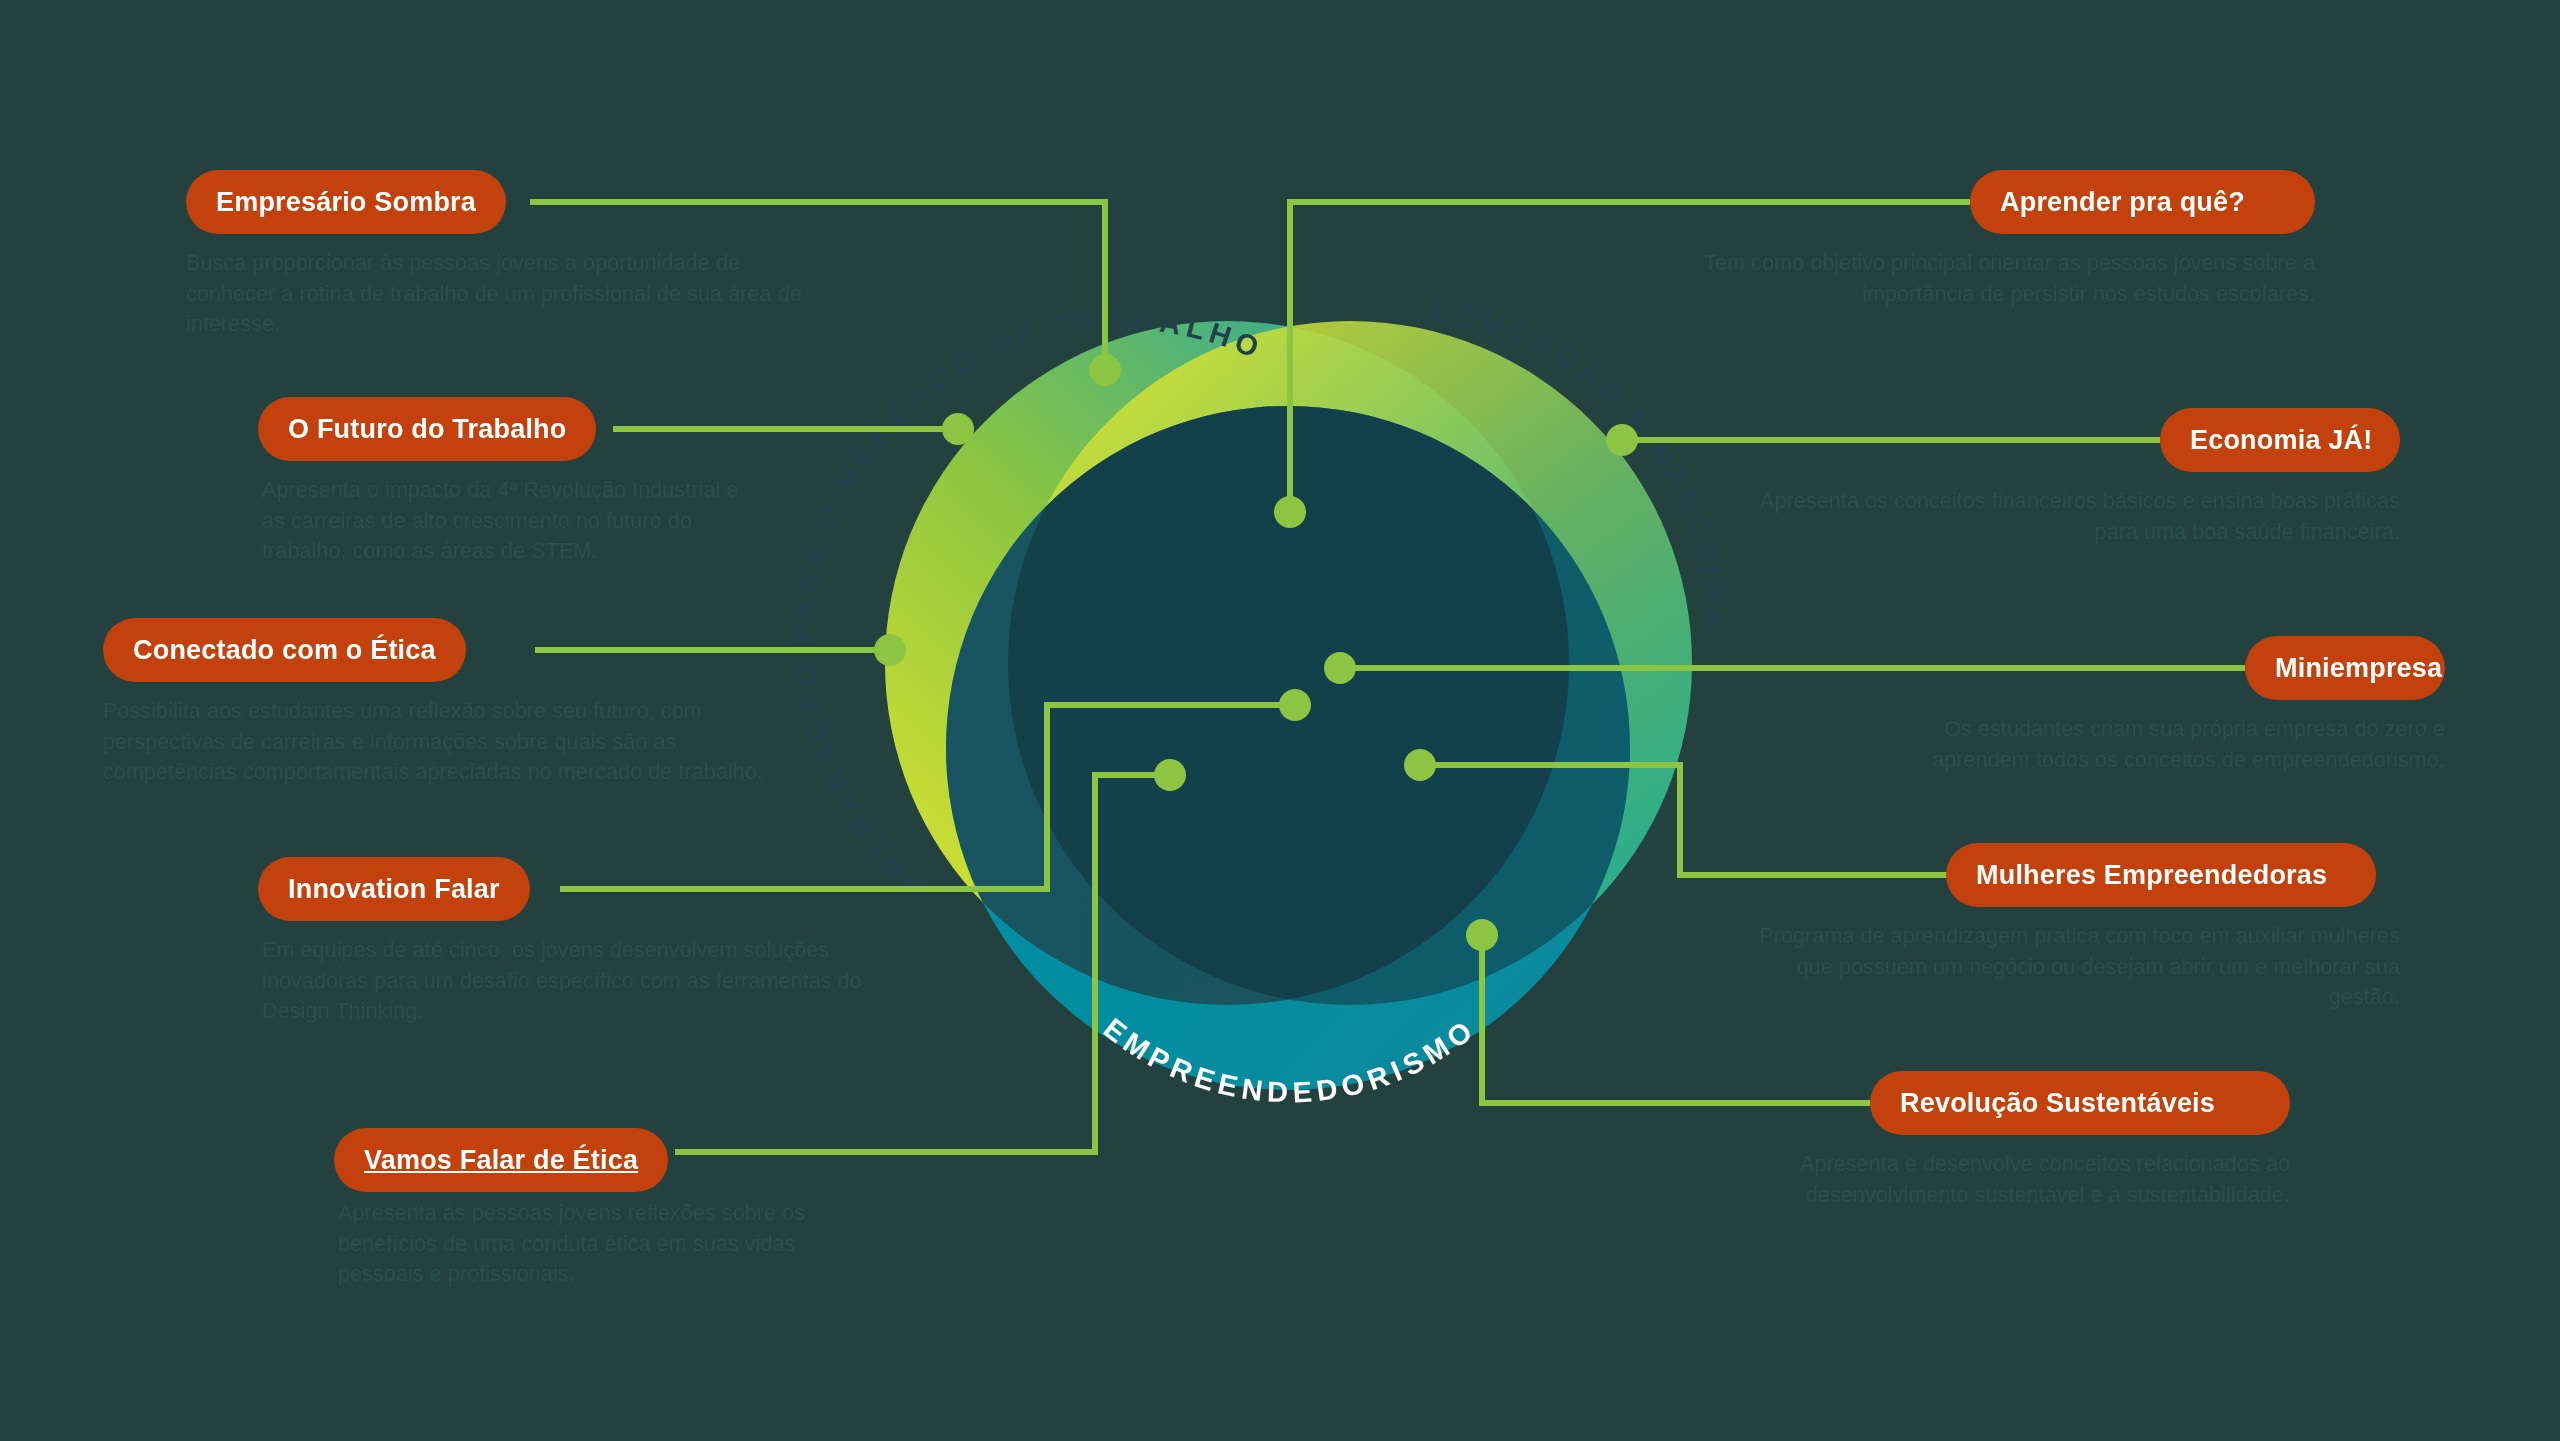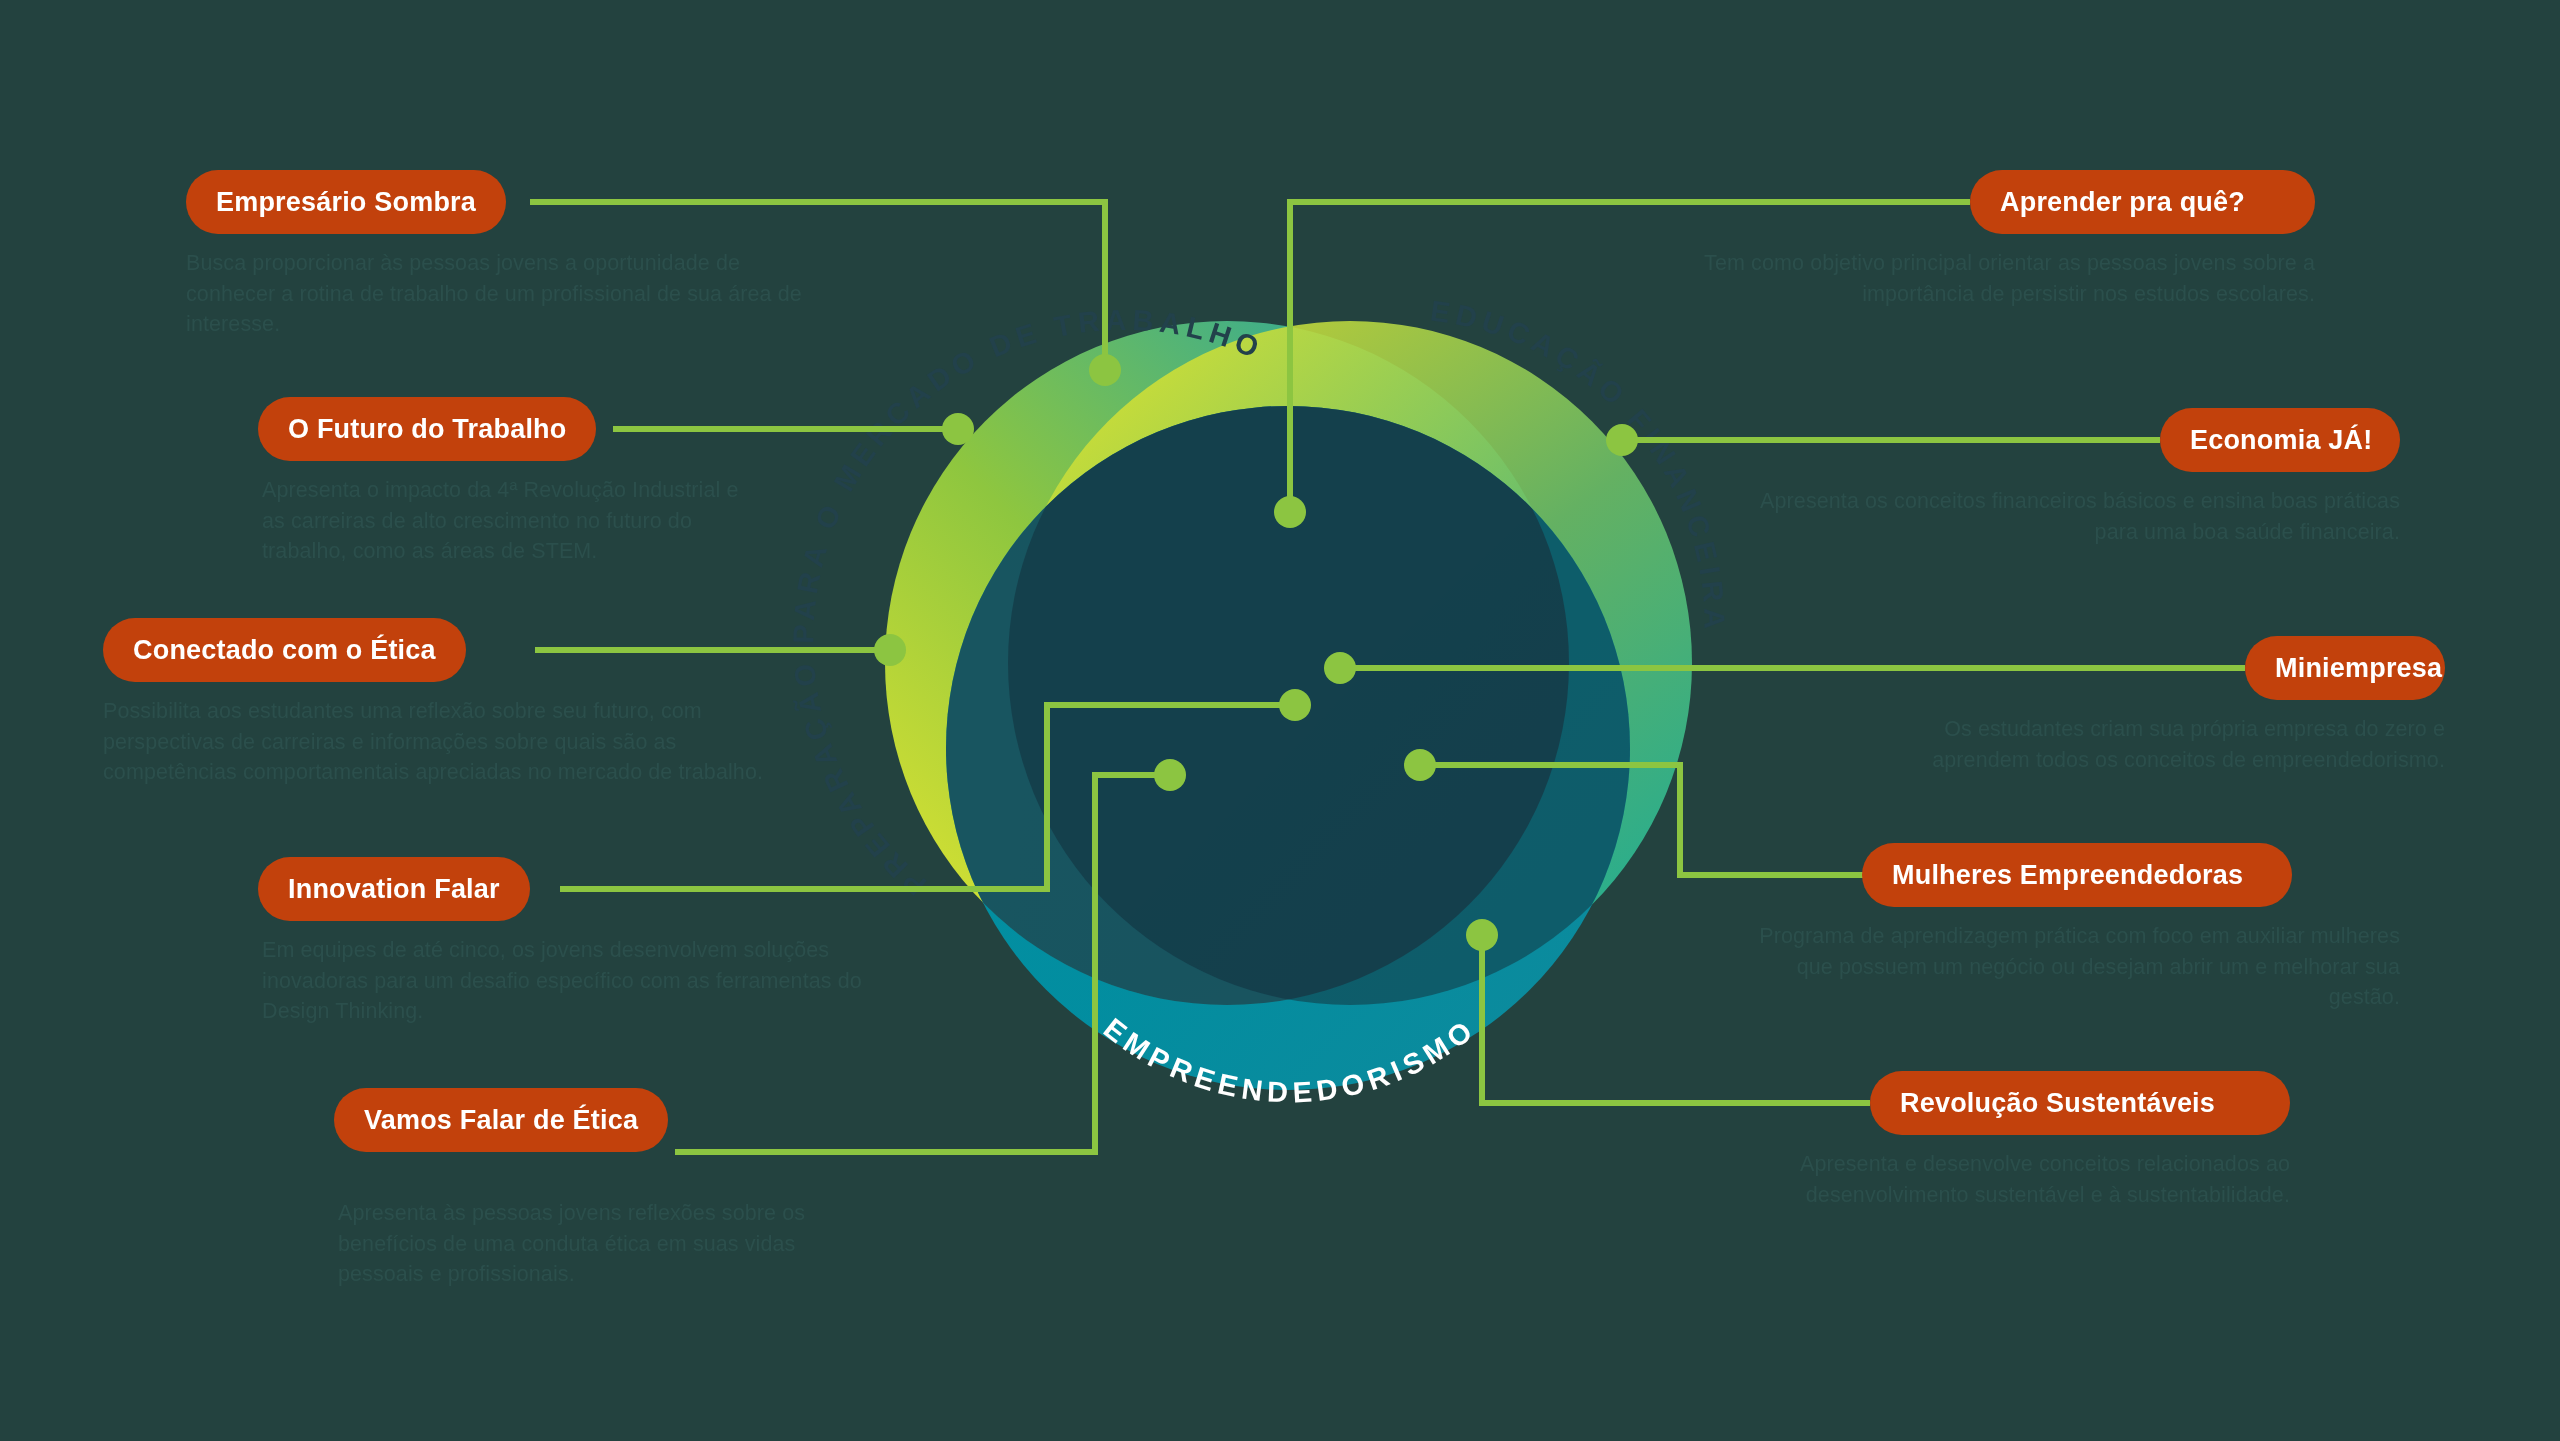--- a/index.html
+++ b/index.html
@@ -175,41 +175,41 @@
   <div class="pill left" style="left:103px; top:618px;">
     <span>Conectado com o Ética</span>
   </div>
   <div class="desc l" style="left:103px; top:696px; width:680px;">Possibilita aos estudantes uma reflexão sobre seu futuro, com perspectivas de carreiras e informações sobre quais são as competências comportamentais apreciadas no mercado de trabalho.</div>
 
   <div class="pill left" style="left:258px; top:857px;">
     <span>Innovation Falar</span>
   </div>
   <div class="desc l" style="left:262px; top:935px; width:640px;">Em equipes de até cinco, os jovens desenvolvem soluções inovadoras para um desafio específico com as ferramentas do Design Thinking.</div>
 
-  <div class="pill left" style="left:334px; top:1088px;">
+  <div class="pill left" style="left:334px; top:1128px;text-decoration:underline;">
     <span>Vamos Falar de Ética</span>
   </div>
   <div class="desc l" style="left:338px; top:1198px; width:520px;">Apresenta às pessoas jovens reflexões sobre os benefícios de uma conduta ética em suas vidas pessoais e profissionais.</div>
 
   <div class="pill right" style="left:1970px; top:170px; width:345px;">
     <span>Aprender pra quê?</span>
   </div>
   <div class="desc r" style="left:1655px; top:248px; width:660px;">Tem como objetivo principal orientar as pessoas jovens sobre a importância de persistir nos estudos escolares.</div>
 
   <div class="pill right" style="left:2160px; top:408px; width:240px;">
     <span>Economia JÁ!</span>
   </div>
   <div class="desc r" style="left:1760px; top:486px; width:640px;">Apresenta os conceitos financeiros básicos e ensina boas práticas para uma boa saúde financeira.</div>
 
   <div class="pill right" style="left:2245px; top:636px; width:200px;">
     <span>Miniempresa</span>
   </div>
   <div class="desc r" style="left:1845px; top:714px; width:600px;">Os estudantes criam sua própria empresa do zero e aprendem todos os conceitos de empreendedorismo.</div>
 
-  <div class="pill right" style="left:1862px; top:843px; width:430px;">
+  <div class="pill right" style="left:1946px; top:843px; width:430px;">
     <span>Mulheres Empreendedoras</span>
   </div>
   <div class="desc r" style="left:1740px; top:921px; width:660px;">Programa de aprendizagem prática com foco em auxiliar mulheres que possuem um negócio ou desejam abrir um e melhorar sua gestão.</div>
 
   <div class="pill right" style="left:1870px; top:1071px; width:420px;">
     <span>Revolução Sustentáveis</span>
   </div>
   <div class="desc r" style="left:1740px; top:1149px; width:550px;">Apresenta e desenvolve conceitos relacionados ao desenvolvimento sustentável e à sustentabilidade.</div>
 
 </div>

